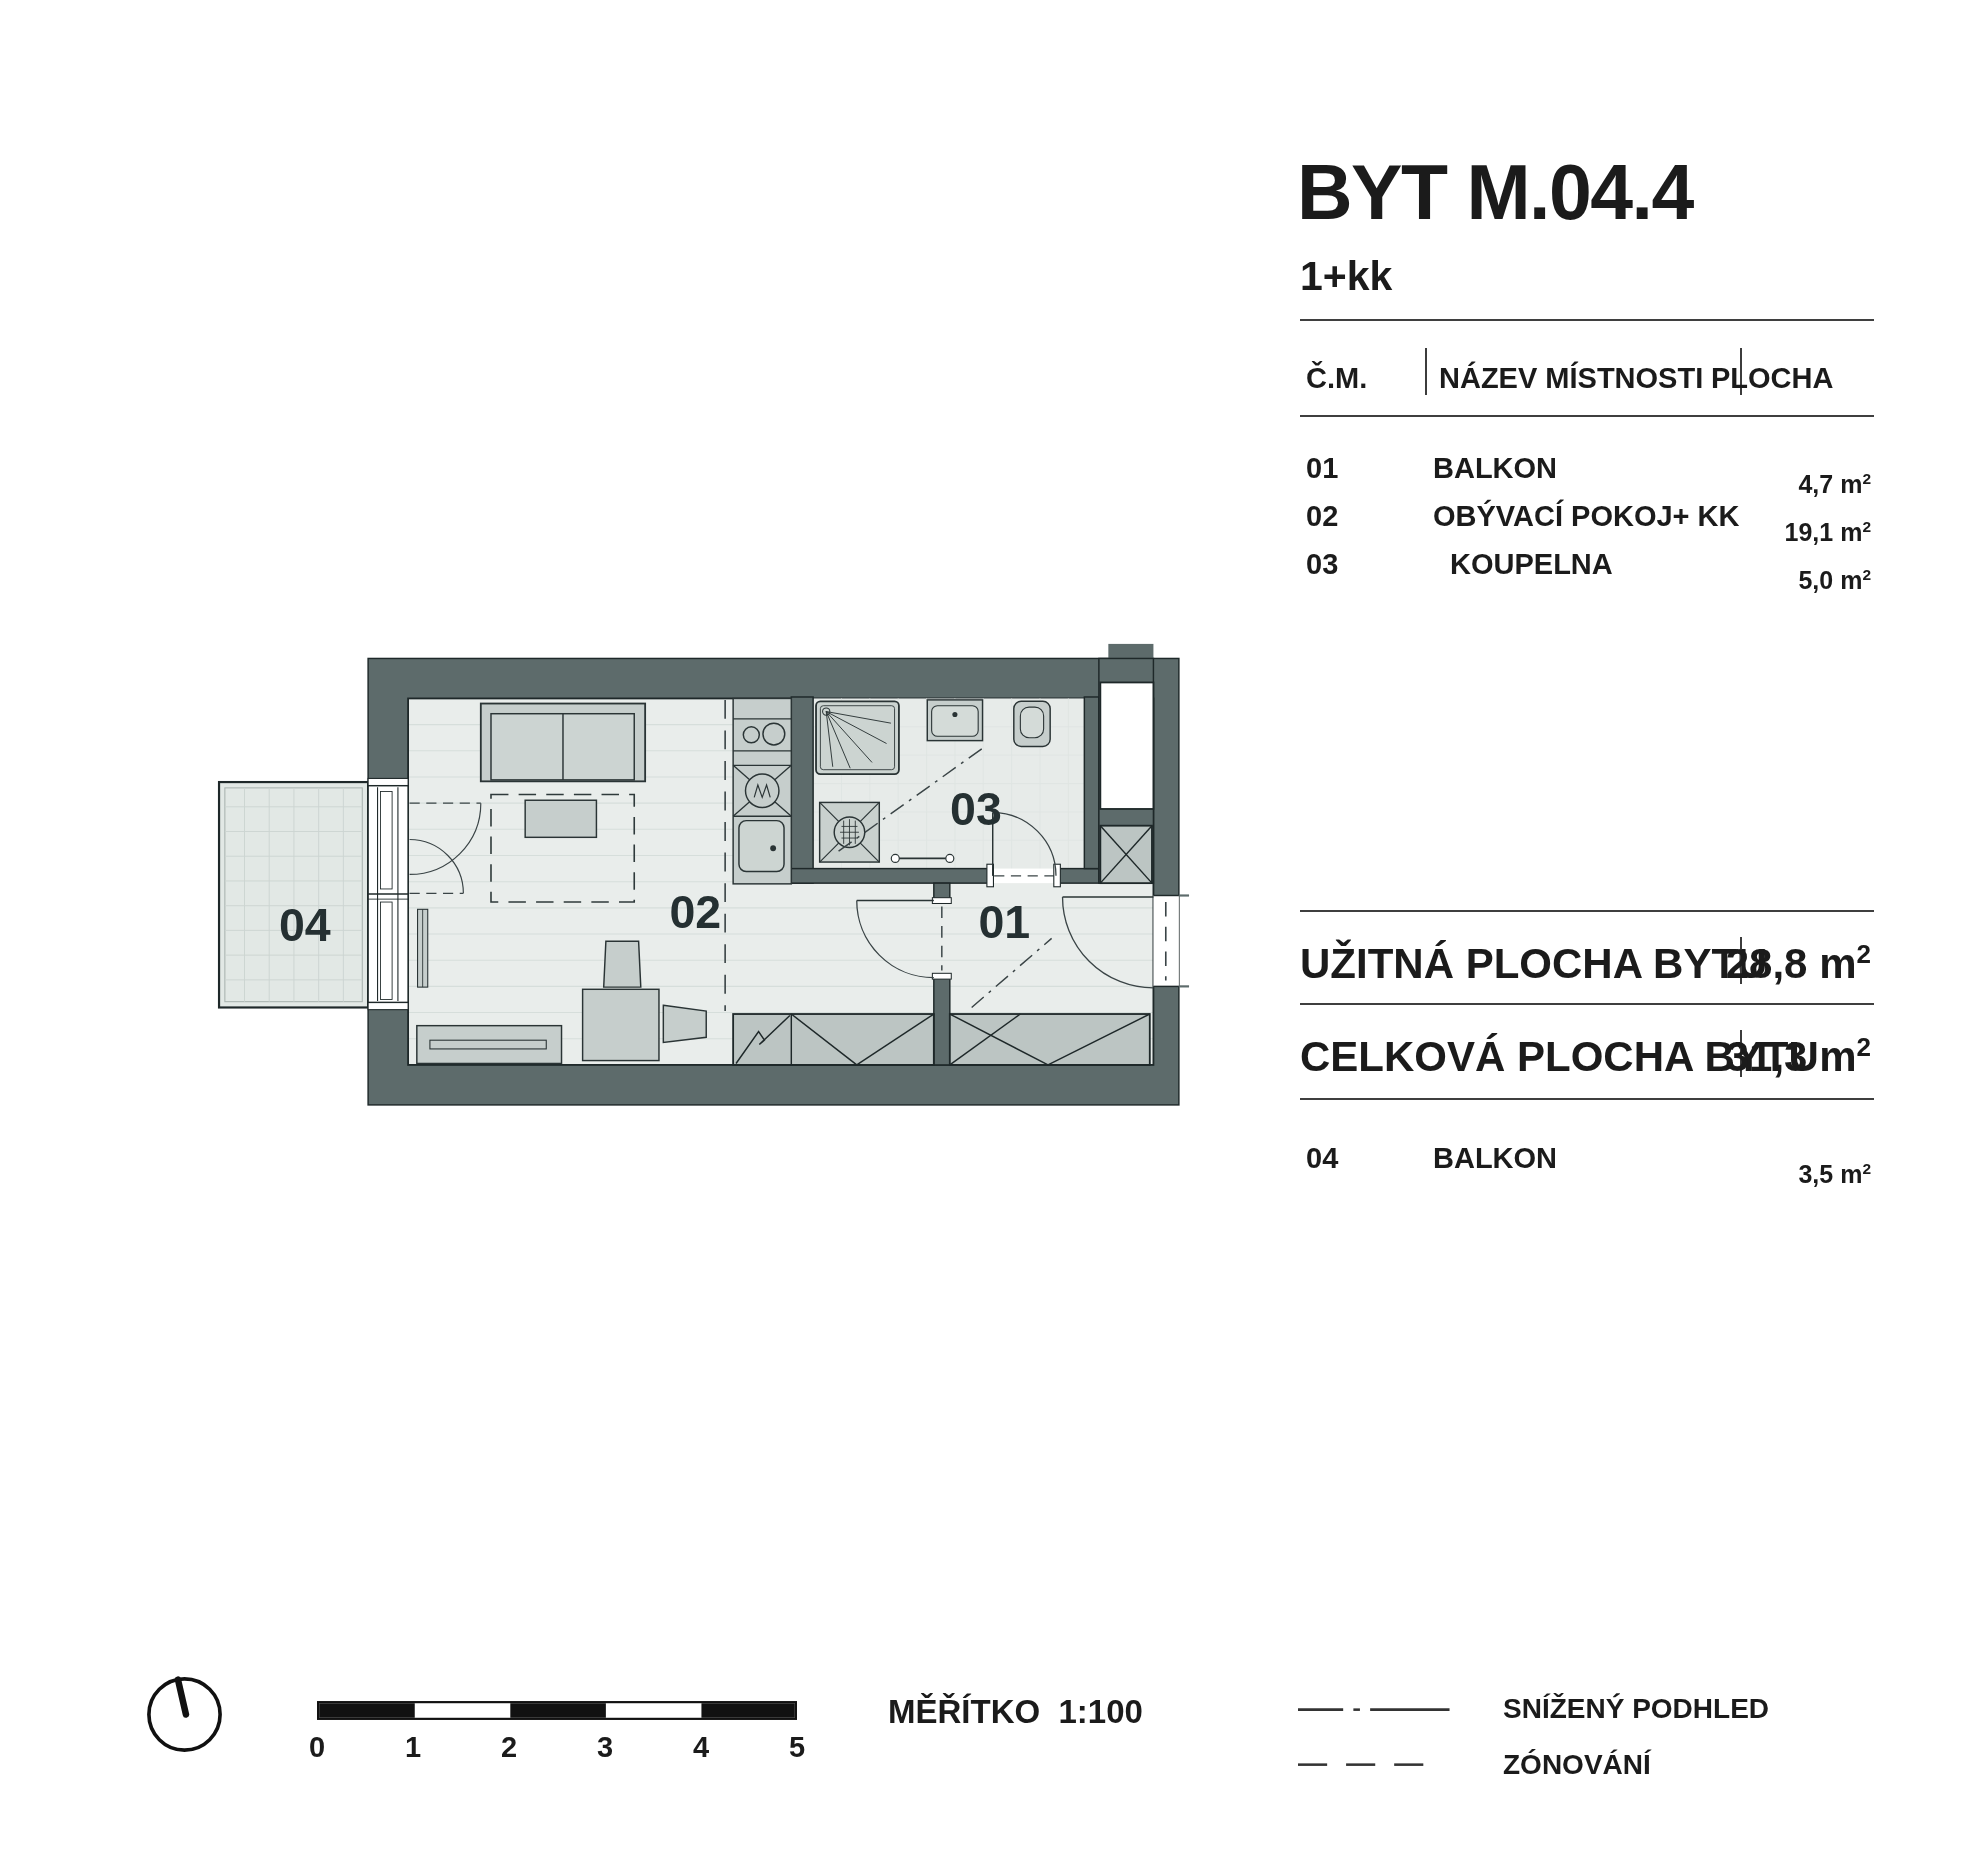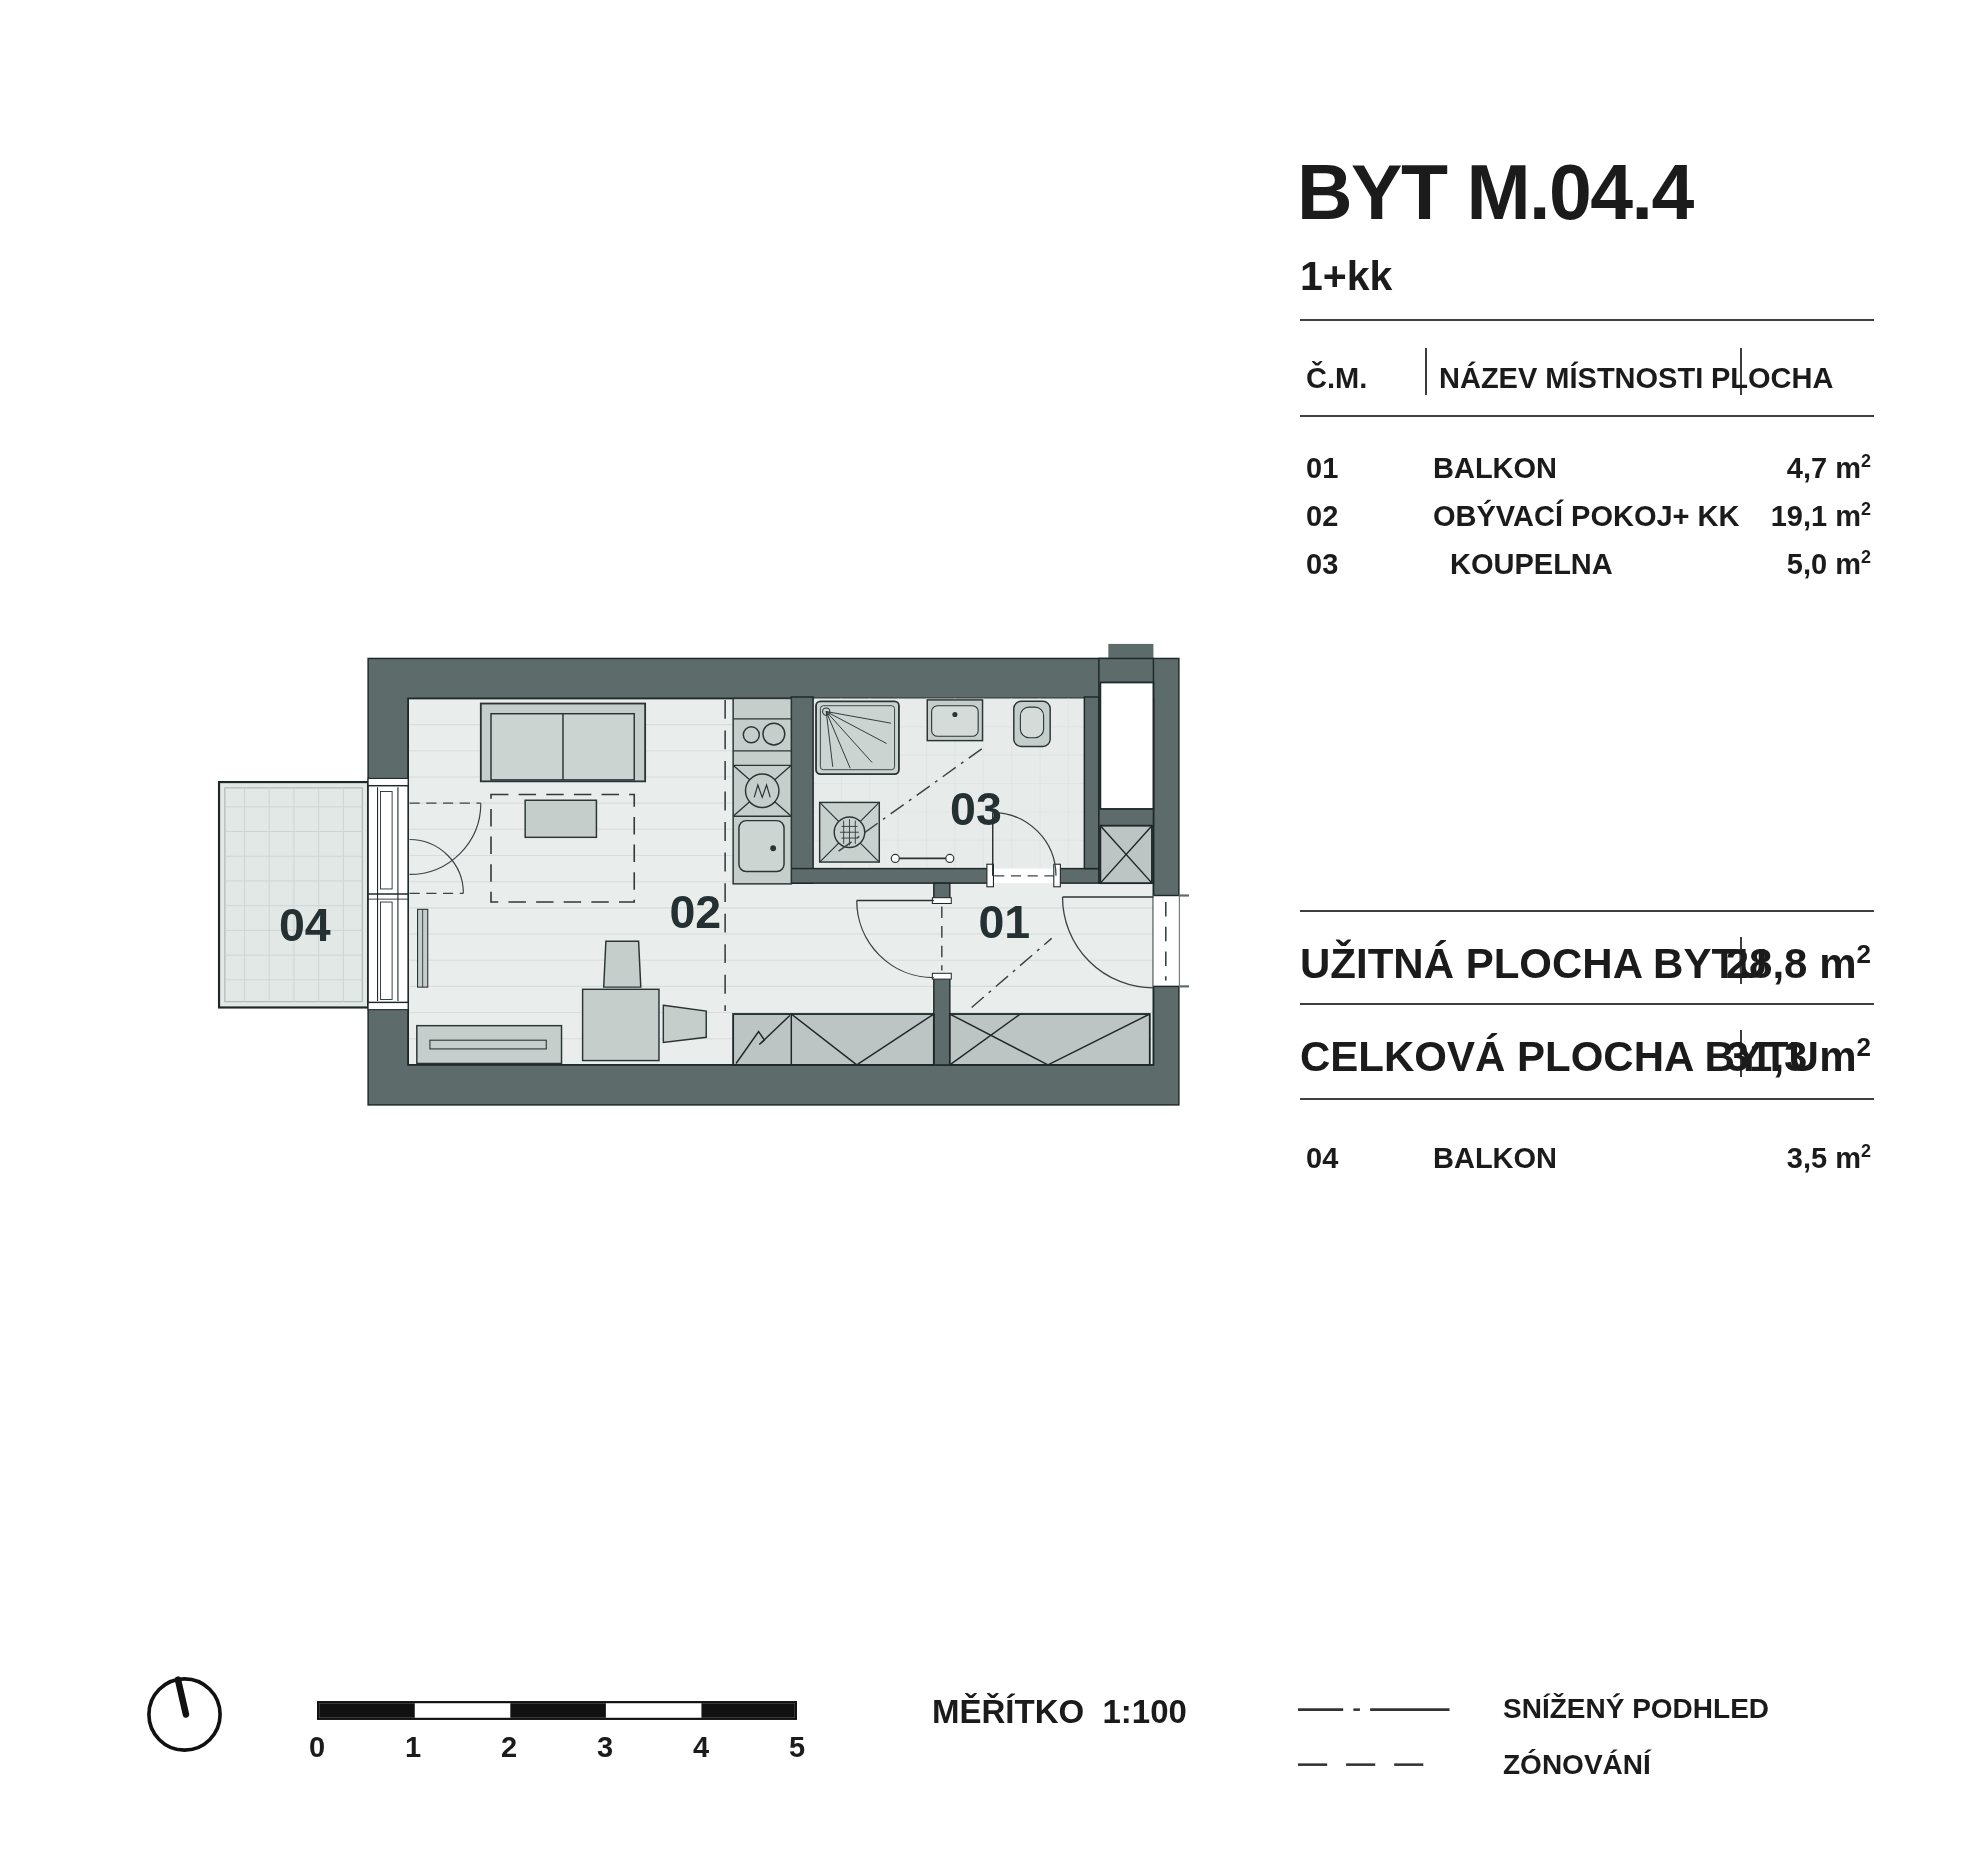--- a/index.html
+++ b/index.html
@@ -4,26 +4,26 @@
 <style>
   html,body{margin:0;padding:0;background:#ffffff;}
   body{width:1985px;height:1869px;position:relative;font-family:"Liberation Sans",sans-serif;color:#1b1b1b;}
   .abs{position:absolute;}
   .title{font-size:77px;font-weight:700;letter-spacing:-1.5px;line-height:1;}
   .subtitle{font-size:41px;font-weight:700;line-height:1;}
   .rule{background:#3f3f3f;height:2.2px;width:574px;left:1300px;}
   .vbar{background:#3c3c3c;width:2.2px;}
   .th{font-size:29px;font-weight:700;line-height:1;}
   .cell{font-size:29px;font-weight:700;line-height:1;}
-  .val{font-size:29px;font-weight:700;line-height:1;text-align:right;}
+  .val{font-size:25px;font-weight:700;line-height:1;text-align:right;margin-top:18px;}
   .sumlabel{font-size:42px;font-weight:700;line-height:1;}
   .sumval{font-size:42px;font-weight:700;line-height:1;text-align:right;}
   sup{font-size:62%;line-height:0;}
   .ticklabel{font-size:29px;font-weight:700;transform:translateX(-50%);line-height:1;}
-  .scaletext{font-size:33px;font-weight:700;line-height:1;margin-left:44px;}
+  .scaletext{font-size:33px;font-weight:700;line-height:1;}
   .legendlabel{font-size:28px;font-weight:700;line-height:1;margin-left:36px;}
 </style>
 </head>
 <body>
 
 <div class="abs title" style="left:1297px;top:154px;">BYT M.04.4</div>
 <div class="abs subtitle" style="left:1300px;top:256px;">1+kk</div>
 
 <div class="abs rule" style="top:319px;"></div>
 

